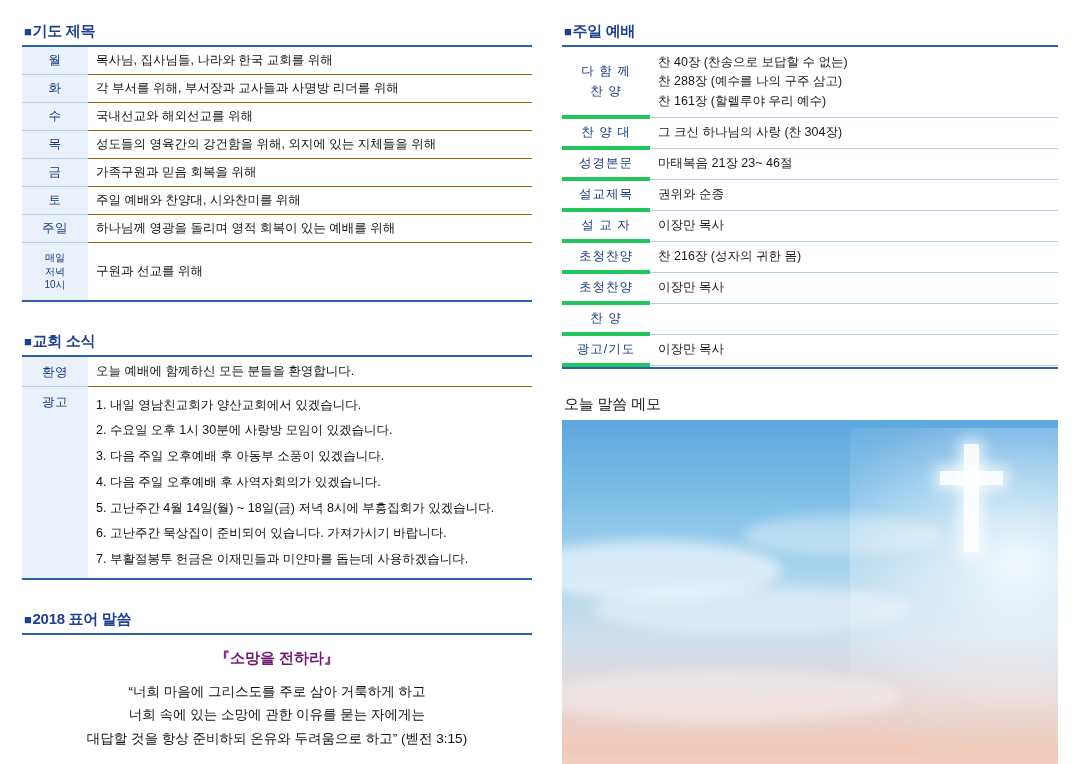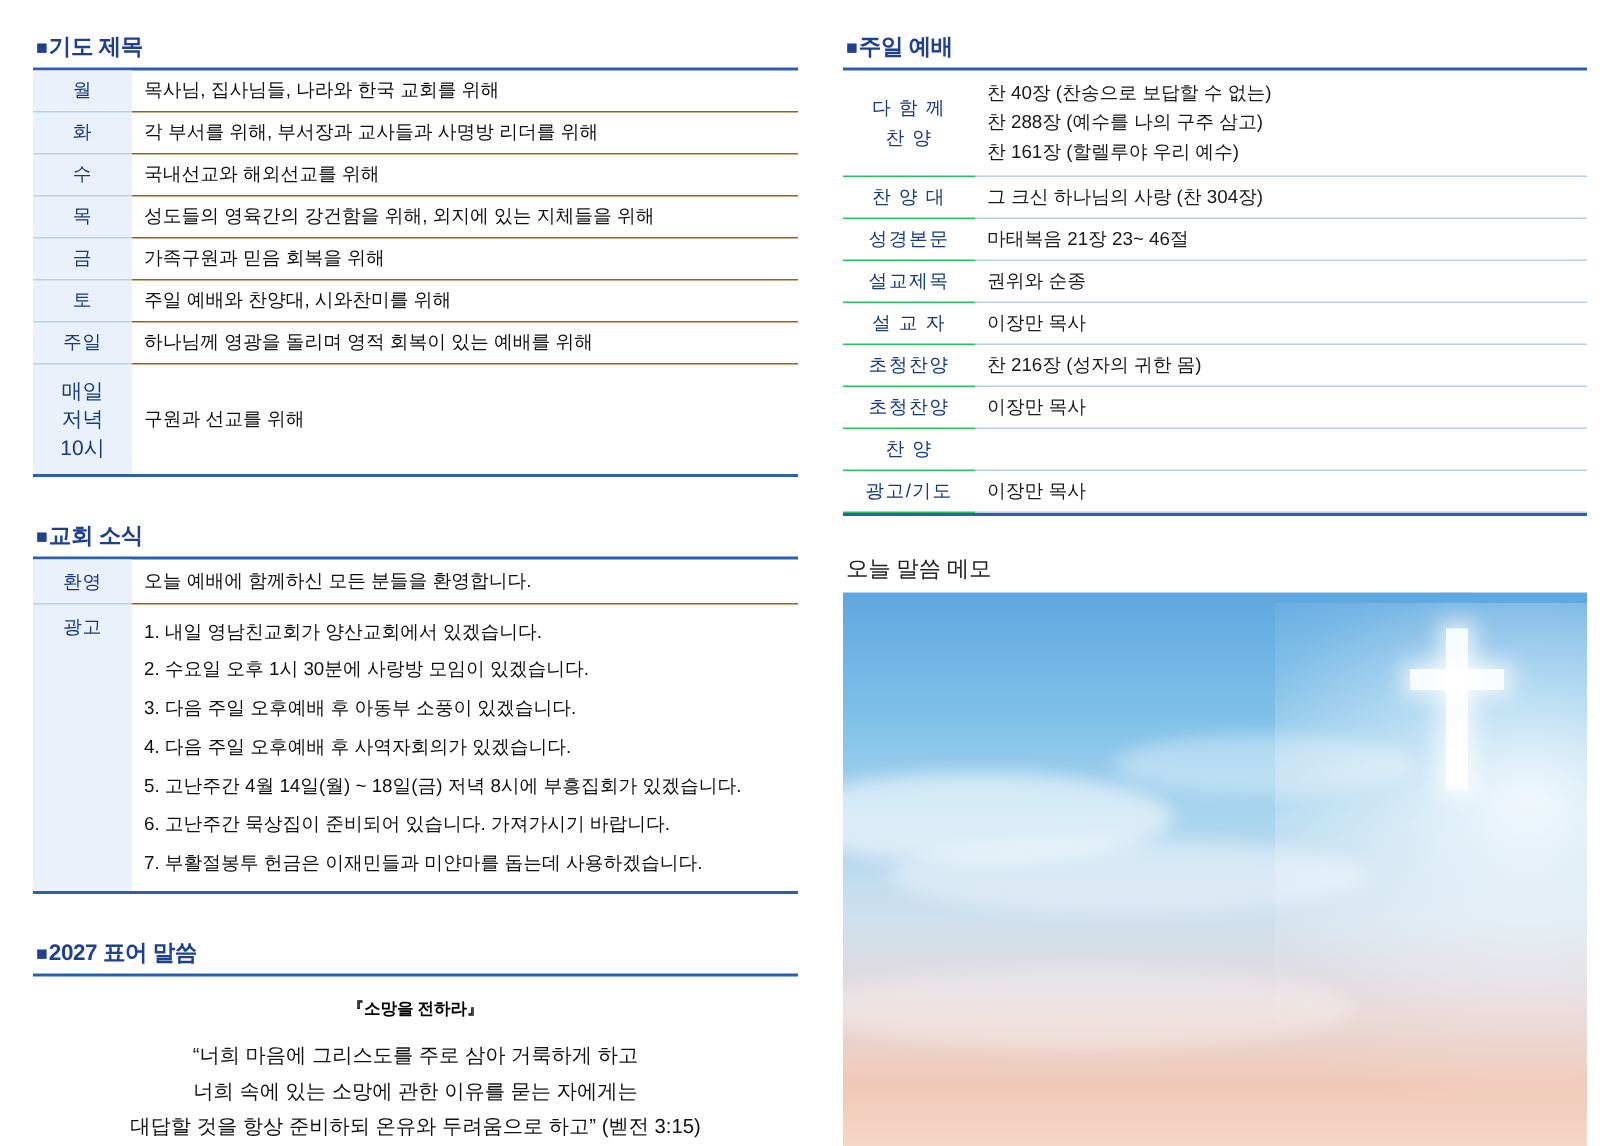--- a/index.html
+++ b/index.html
@@ -88,21 +88,21 @@
 
   
   .prayer .lbl { height: 14px; }
   .prayer .daily-lbl {
     background: #eaf1fa;
     color: #163a7d;
     text-align: center;
     line-height: 1.35;
     padding: 8px 2px !important;
     border-bottom: none;
-    font-size: 14px;
+    font-size: 10px;
   }
   .prayer .daily-val {
     border-bottom: none;
     padding-left: 8px !important;
   }
 
   
   .notice .lbl { vertical-align: top; padding-top: 7px !important; }
   .notice .val { padding-top: 6px !important; }
   .notice ol {
@@ -119,40 +119,39 @@
 
   
   .verse-box {
     text-align: center;
     padding: 14px 4px 16px 4px;
     font-size: 14px;
     color: #111;
   }
   .verse-title {
     font-weight: bold;
-    font-size: 11px;
+    font-size: 15px;
     margin-bottom: 12px;
-    color: #000000;
-    font-family: Liberation Serif, serif;
+    color: #701a75;
   }
   .verse-line {
     line-height: 1.75;
     font-size: 13.5px;
   }
 
   
   .worship table { width: 100%; border-collapse: collapse; }
   .worship td { padding: 0; vertical-align: middle; }
   .w-lbl {
     width: 84px;
     text-align: center;
     font-size: 12.5px;
     color: #163a7d;
     padding: 5px 2px !important;
-    border-bottom: 1px solid #22c55e;
+    border-bottom: 4px solid #22c55e;
     letter-spacing: 1px;
   }
   .w-val {
     font-size: 12.5px;
     padding: 5px 4px 5px 8px !important;
     border-bottom: 1px solid #b9cfe8;
   }
   .hymn-lines div { padding: 1.5px 0; line-height: 1.35; }
   .w-lbl.tall { line-height: 1.6; }
 
@@ -296,21 +295,21 @@
         </tr>
       </tbody>
         </table>
       <div class="rule-bottom"></div>
     </div>
 
     <div class="spacer-md"></div>
 
     <div>
       <div class="section-title">
-        <span class="marker">■</span><span>2027 표어 말씀</span>
+        <span class="marker">■</span><span>2018 표어 말씀</span>
       </div>
       <div class="rule-top"></div>
       <div class="verse-box">
         <div class="verse-title">『소망을 전하라』</div>
         <div class="verse-line">“너희 마음에 그리스도를 주로 삼아 거룩하게 하고</div>
         <div class="verse-line">너희 속에 있는 소망에 관한 이유를 묻는 자에게는</div>
         <div class="verse-line">대답할 것을 항상 준비하되 온유와 두려움으로 하고” (벧전 3:15)</div>
       </div>
 
     </div>

